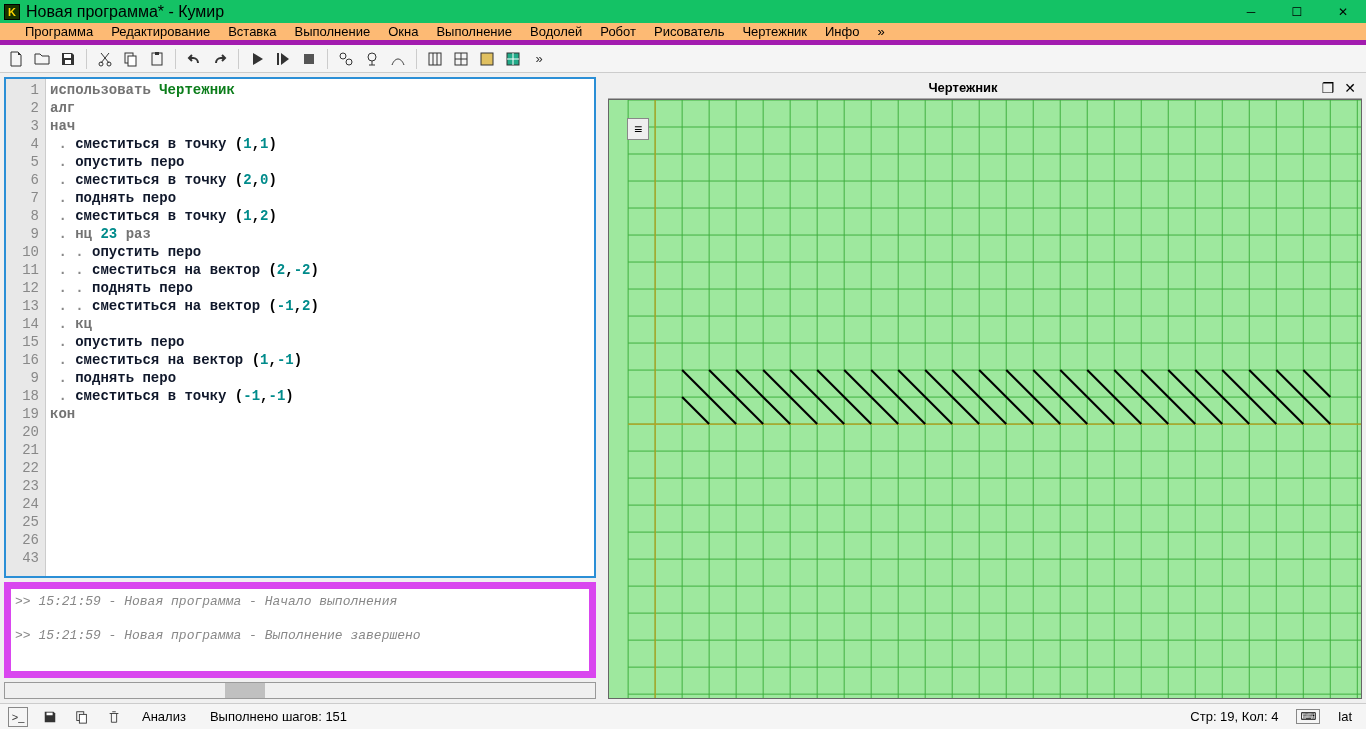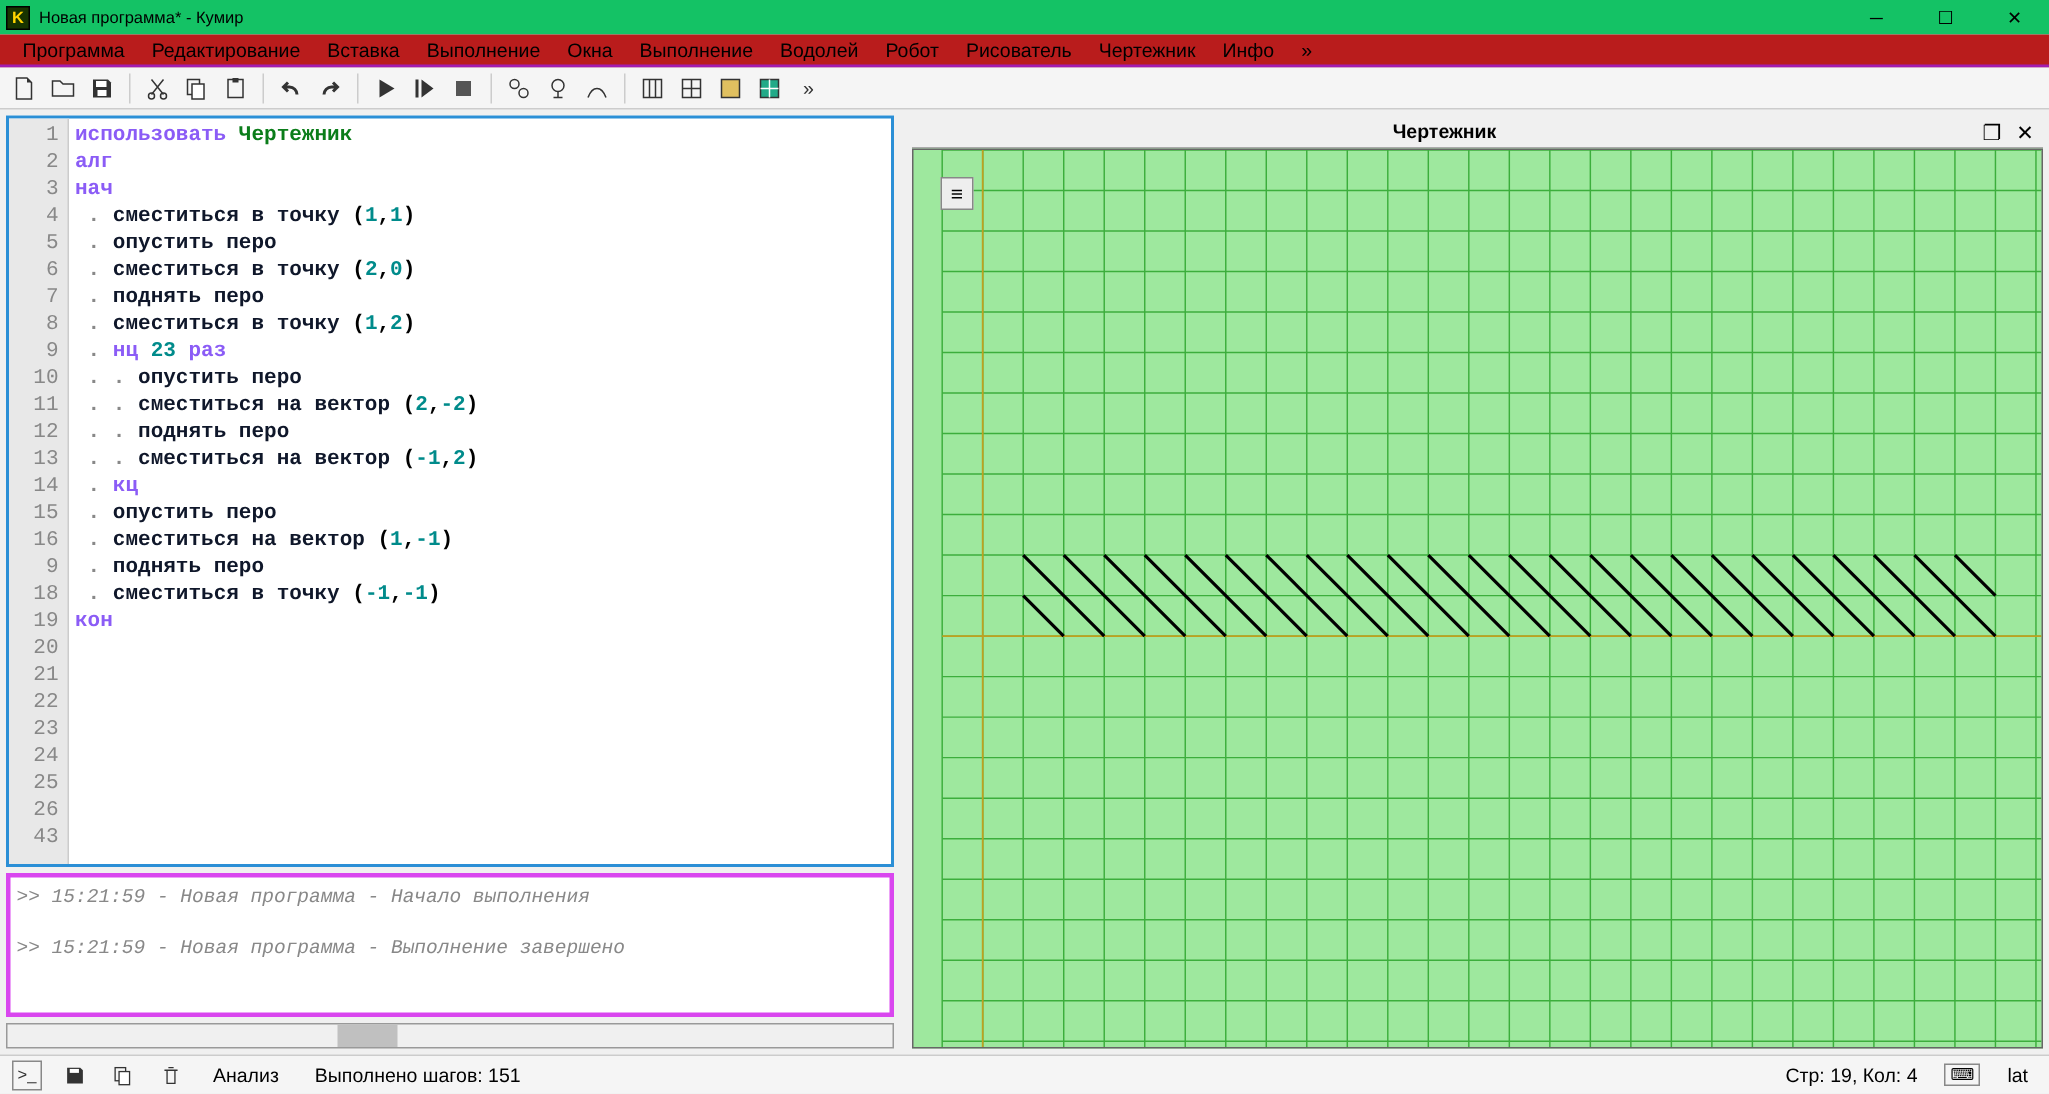--- a/index.html
+++ b/index.html
@@ -1,38 +1,38 @@
 <!DOCTYPE html>
 <html><head>
 <meta charset="utf-8">
 <style>
 * { box-sizing: border-box; margin: 0; padding: 0; }
 body { font-family: "Segoe UI", Tahoma, sans-serif; font-size: 13px; background: #f0f0f0; width: 1366px; height: 729px; overflow: hidden; display: flex; flex-direction: column; }
 .titlebar { background: #14c265; height: 23px; display: flex; align-items: center; padding: 0 0 0 4px; color: #000; }
 .titlebar .appicon { width: 16px; height: 16px; background: #173400; border: 1px solid #000; margin-right: 6px; display: flex; align-items: center; justify-content: center; color: #ffd400; font-weight: bold; font-size: 11px; }
-.titlebar .title { flex: 1; font-size: 11px; }
+.titlebar .title { flex: 1; font-size: 16px; }
 .titlebar .winbtn { width: 46px; height: 23px; display: flex; align-items: center; justify-content: center; font-size: 12px; }
-.menubar { background: #b91c1c; height: 22px; display: flex; align-items: center; padding: 0 6px; border-bottom: 2px solid #a21caf; }
+.menubar { background: #fdba74; height: 22px; display: flex; align-items: center; padding: 0 16px; border-bottom: 5px solid #a21caf; }
 .menubar .mitem { padding: 2px 9px; font-size: 13px; cursor: default; }
 .toolbar { background: #f5f5f5; height: 28px; display: flex; align-items: center; padding: 0 4px; border-bottom: 1px solid #ccc; gap: 2px; }
 .toolbar .tbtn { width: 24px; height: 24px; display: flex; align-items: center; justify-content: center; color: #333; cursor: default; }
 .toolbar .tbtn svg { width: 16px; height: 16px; }
 .toolbar .sep { width: 1px; height: 20px; background: #ccc; margin: 0 4px; }
 .main { flex: 1; display: flex; overflow: hidden; }
 .left { width: 600px; display: flex; flex-direction: column; padding: 4px; gap: 4px; }
 .editor { flex: 1; border: 2px solid #2b8fd6; background: #fff; display: flex; overflow: hidden; }
 .gutter { width: 40px; background: #e8e8e8; text-align: right; padding: 2px 6px 2px 2px; color: #888; font-family: "Courier New", monospace; font-size: 14px; line-height: 18px; border-right: 1px solid #ccc; }
 .code { flex: 1; padding: 2px 4px; font-family: "Courier New", monospace; font-size: 14px; line-height: 18px; white-space: pre; color: #000; font-weight: bold; }
-.kw { color: #8b5cf6; } 
+.kw { color: #737373; } 
 .ident { color: #0b7d1a; } 
 .cmd { color: #0f172a; } 
 .dot { color: #888; }
 .num { color: #008b8b; } 
 .paren { color: #000; }
-.console { height: 96px; border: 3px solid #d946ef; background: #fff; overflow-y: scroll; font-family: "Courier New", monospace; font-size: 13px; font-style: italic; color: #888; padding: 4px; line-height: 17px; }
+.console { height: 96px; border: 7px solid #d946ef; background: #fff; overflow-y: scroll; font-family: "Courier New", monospace; font-size: 13px; font-style: italic; color: #888; padding: 4px; line-height: 17px; }
 .hscroll { height: 17px; border: 1px solid #999; background: #f0f0f0; position: relative; }
 .hscroll .thumb { position: absolute; left: 220px; top: 0; width: 40px; height: 100%; background: #c0c0c0; }
 .right { flex: 1; display: flex; flex-direction: column; padding: 4px 4px 4px 8px; }
 .panelhdr { height: 22px; background: #f0f0f0; display: flex; align-items: center; border-bottom: 1px solid #aaa; }
 .panelhdr .ptitle { flex: 1; text-align: center; font-size: 13px; font-weight: 600; }
 .panelhdr .pbtn { width: 20px; height: 20px; display: flex; align-items: center; justify-content: center; margin-right: 2px; cursor: default; font-size: 14px; }
 .canvas-wrap { flex: 1; border: 1px solid #666; background: #9ee89e; position: relative; overflow: hidden; }
 .canvas-wrap svg { width: 100%; height: 100%; display: block; }
 .canvas-menu { position: absolute; top: 18px; left: 18px; width: 22px; height: 22px; background: #eee; border: 1px solid #888; display: flex; align-items: center; justify-content: center; font-size: 14px; }
 .statusbar { height: 26px; background: #f5f5f5; border-top: 1px solid #ccc; display: flex; align-items: center; padding: 0 8px; gap: 12px; font-size: 13px; }

